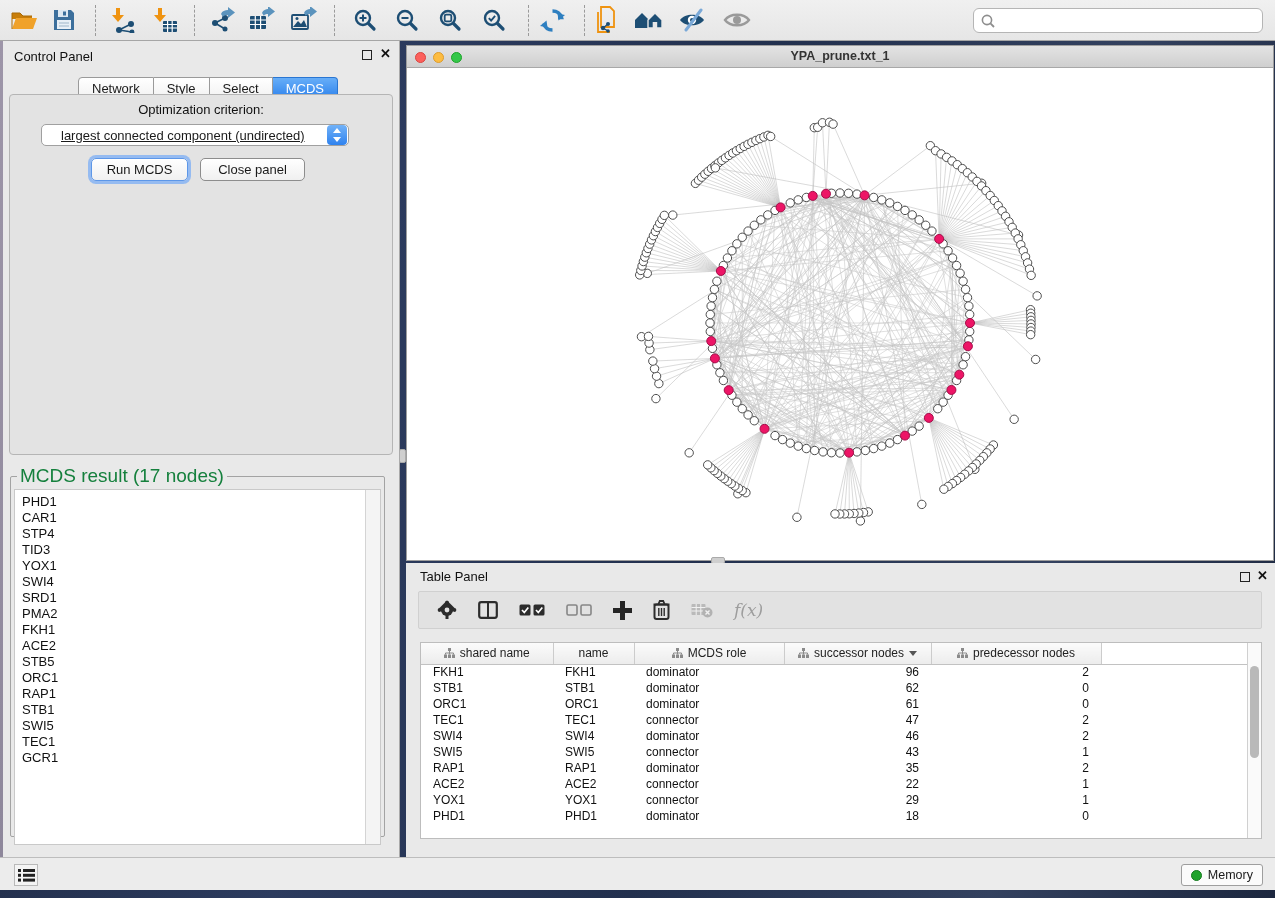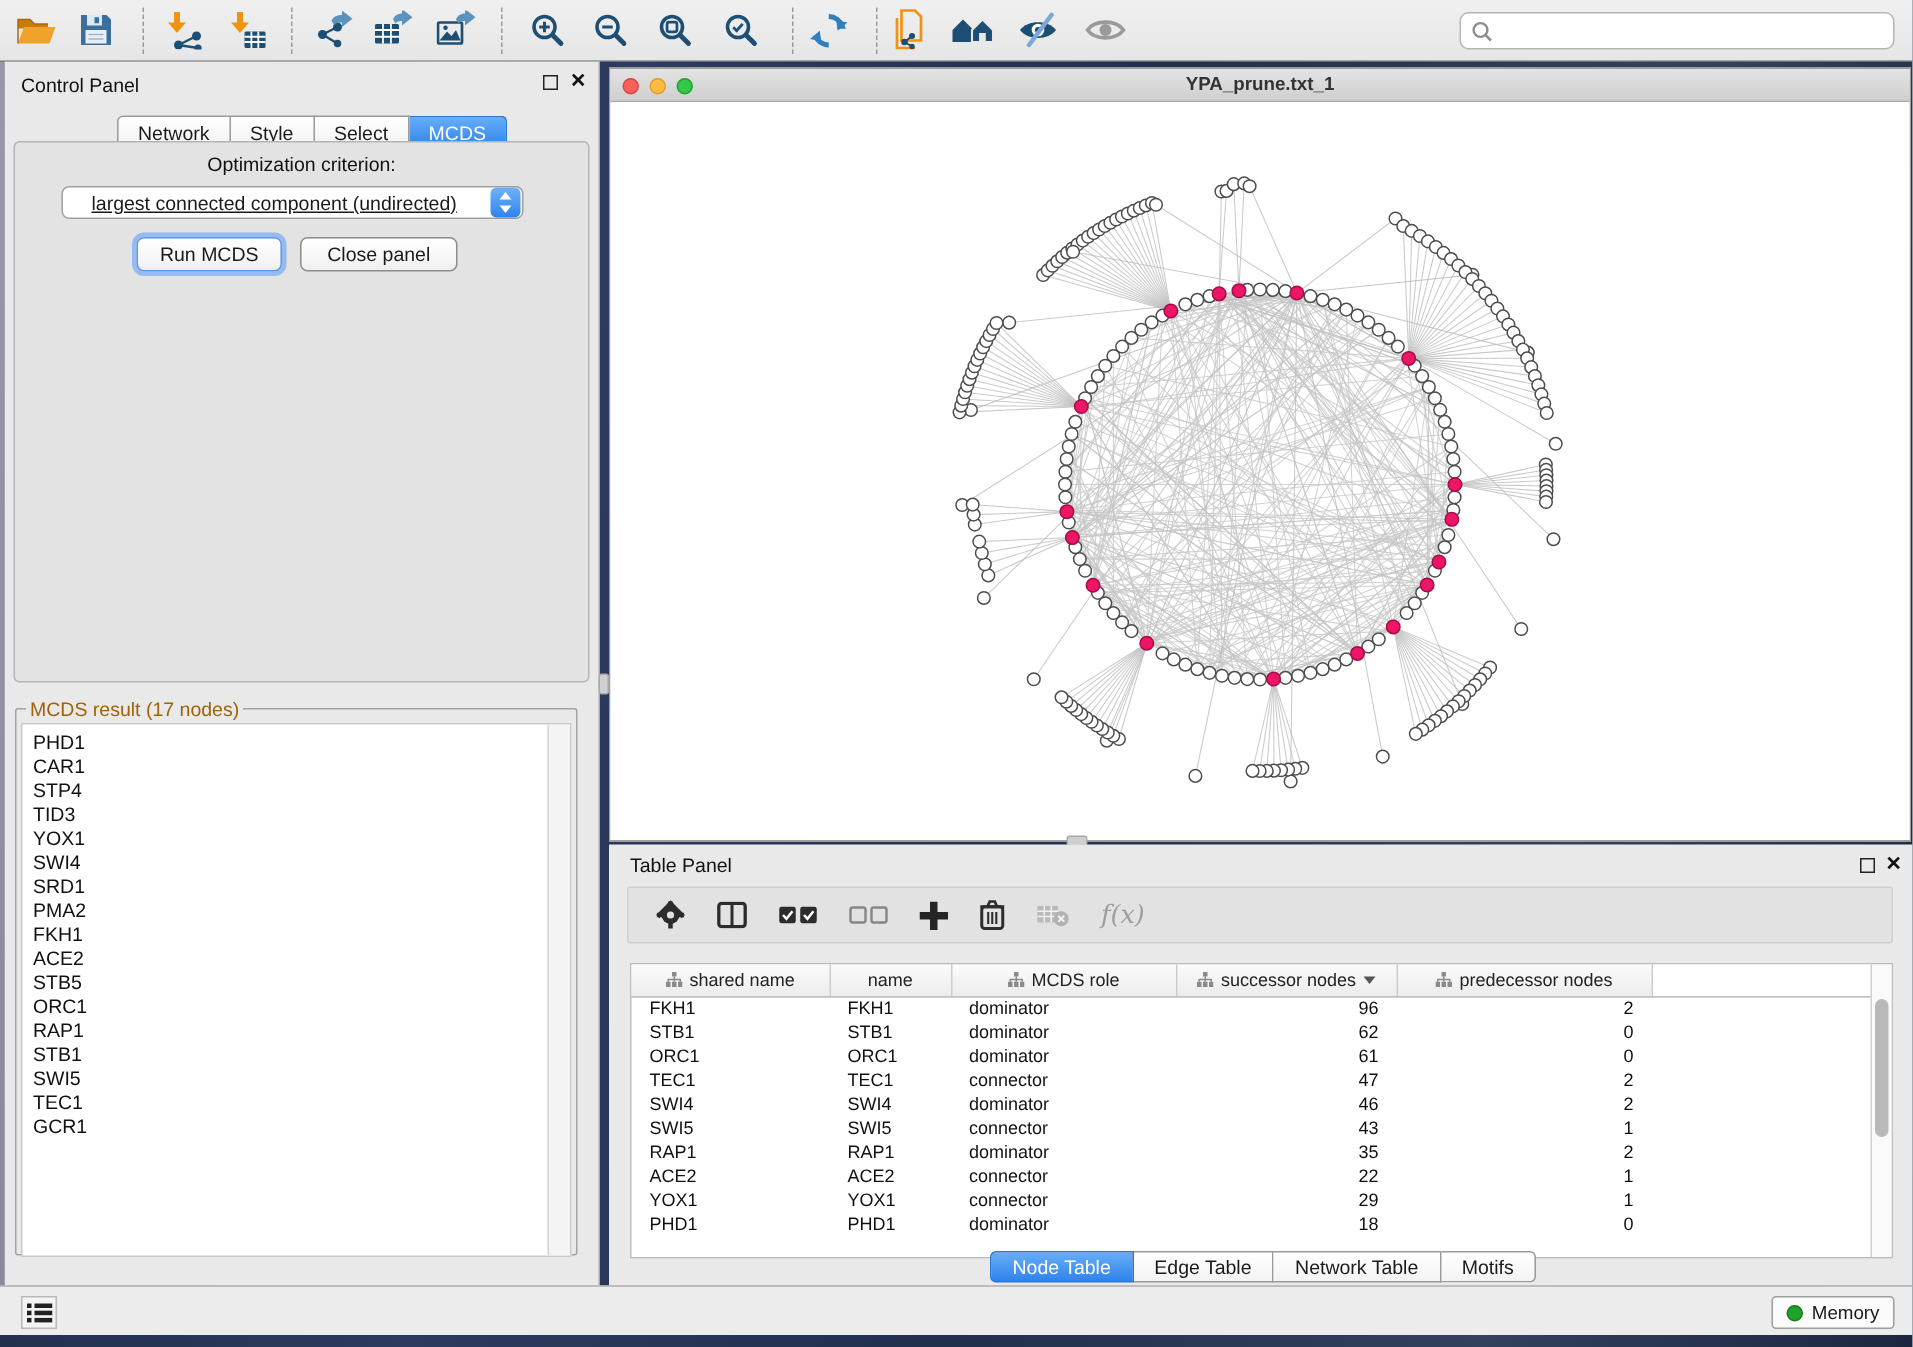--- a/index.html
+++ b/index.html
@@ -48,21 +48,21 @@
              background:linear-gradient(#71b2f8,#2f82ee); position:relative; }
   .stepper:before, .stepper:after { content:""; position:absolute; left:5.5px; border-left:4.5px solid transparent; border-right:4.5px solid transparent; }
   .stepper:before { top:3px; border-bottom:5px solid #fff; }
   .stepper:after { bottom:3px; border-top:5px solid #fff; }
   .cp-btn { position:absolute; top:117px; height:23px; background:linear-gradient(#ffffff,#f0f0f0);
             border:1px solid #8d8d8d; border-radius:5px; font-size:13px; display:flex; align-items:center; justify-content:center; }
   #run-btn { left:88px; width:97px; box-shadow:0 0 0 3px rgba(96,160,250,.6); border-color:#5d97e8; }
   #closepanel-btn { left:197px; width:105px; }
   #mcds-fieldset { position:absolute; left:7px; top:424px; width:375px; height:372px; border:1px solid #a3a3a3;
                    border-radius:2px; }
-  #mcds-fieldset legend { font-size:13px; color:#a16207; margin-left:6px; padding:0 3px; }
+  #mcds-fieldset legend { font-size:19px; color:#15803d; margin-left:6px; padding:0 3px; }
   #mcds-list { position:absolute; left:3px; top:2px; width:367px; height:356px; background:#fff;
                border:1px solid #c9c9c9; overflow:hidden; }
   #mcds-list ul { list-style:none; padding:4px 0 0 7px; }
   #mcds-list li { font-size:13px; line-height:16px; color:#111; }
   .vscroll-track { position:absolute; right:0; top:0; bottom:0; width:15px; background:#f4f4f4; border-left:1px solid #d4d4d4; }
 
   
   .split-handle { background:#cfcfcf; border:1px solid #aaa; border-radius:2px; }
 
   
@@ -1233,26 +1233,20 @@
             <td class="num">0</td>
             <td></td>
           </tr>
           </tbody>
       </table>
       <div id="tbl-scroll">
           <div id="tbl-thumb"></div>
         </div>
     </div>
 
-    <div class="bottom-tabs">
-      <div class="b-tab sel">Node Table</div>
-      <div class="b-tab">Edge Table</div>
-      <div class="b-tab">Network Table</div>
-      <div class="b-tab">Motifs</div>
-    </div>
   </div>
 
   <div id="status-bar" class="abs">
     <div id="list-btn">
       <svg width="17" height="14">
           <g fill="#222">
             <rect y="1" width="3" height="3"></rect>
             <rect y="5.8" width="3" height="3"></rect>
             <rect y="10.6" width="3" height="3"></rect>
             <rect x="5" y="1" width="12" height="3"></rect>

